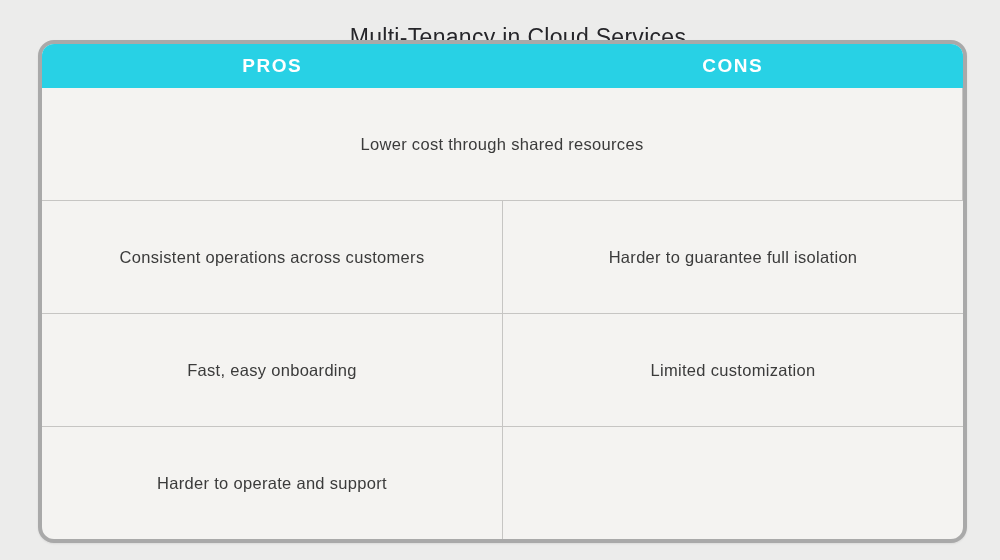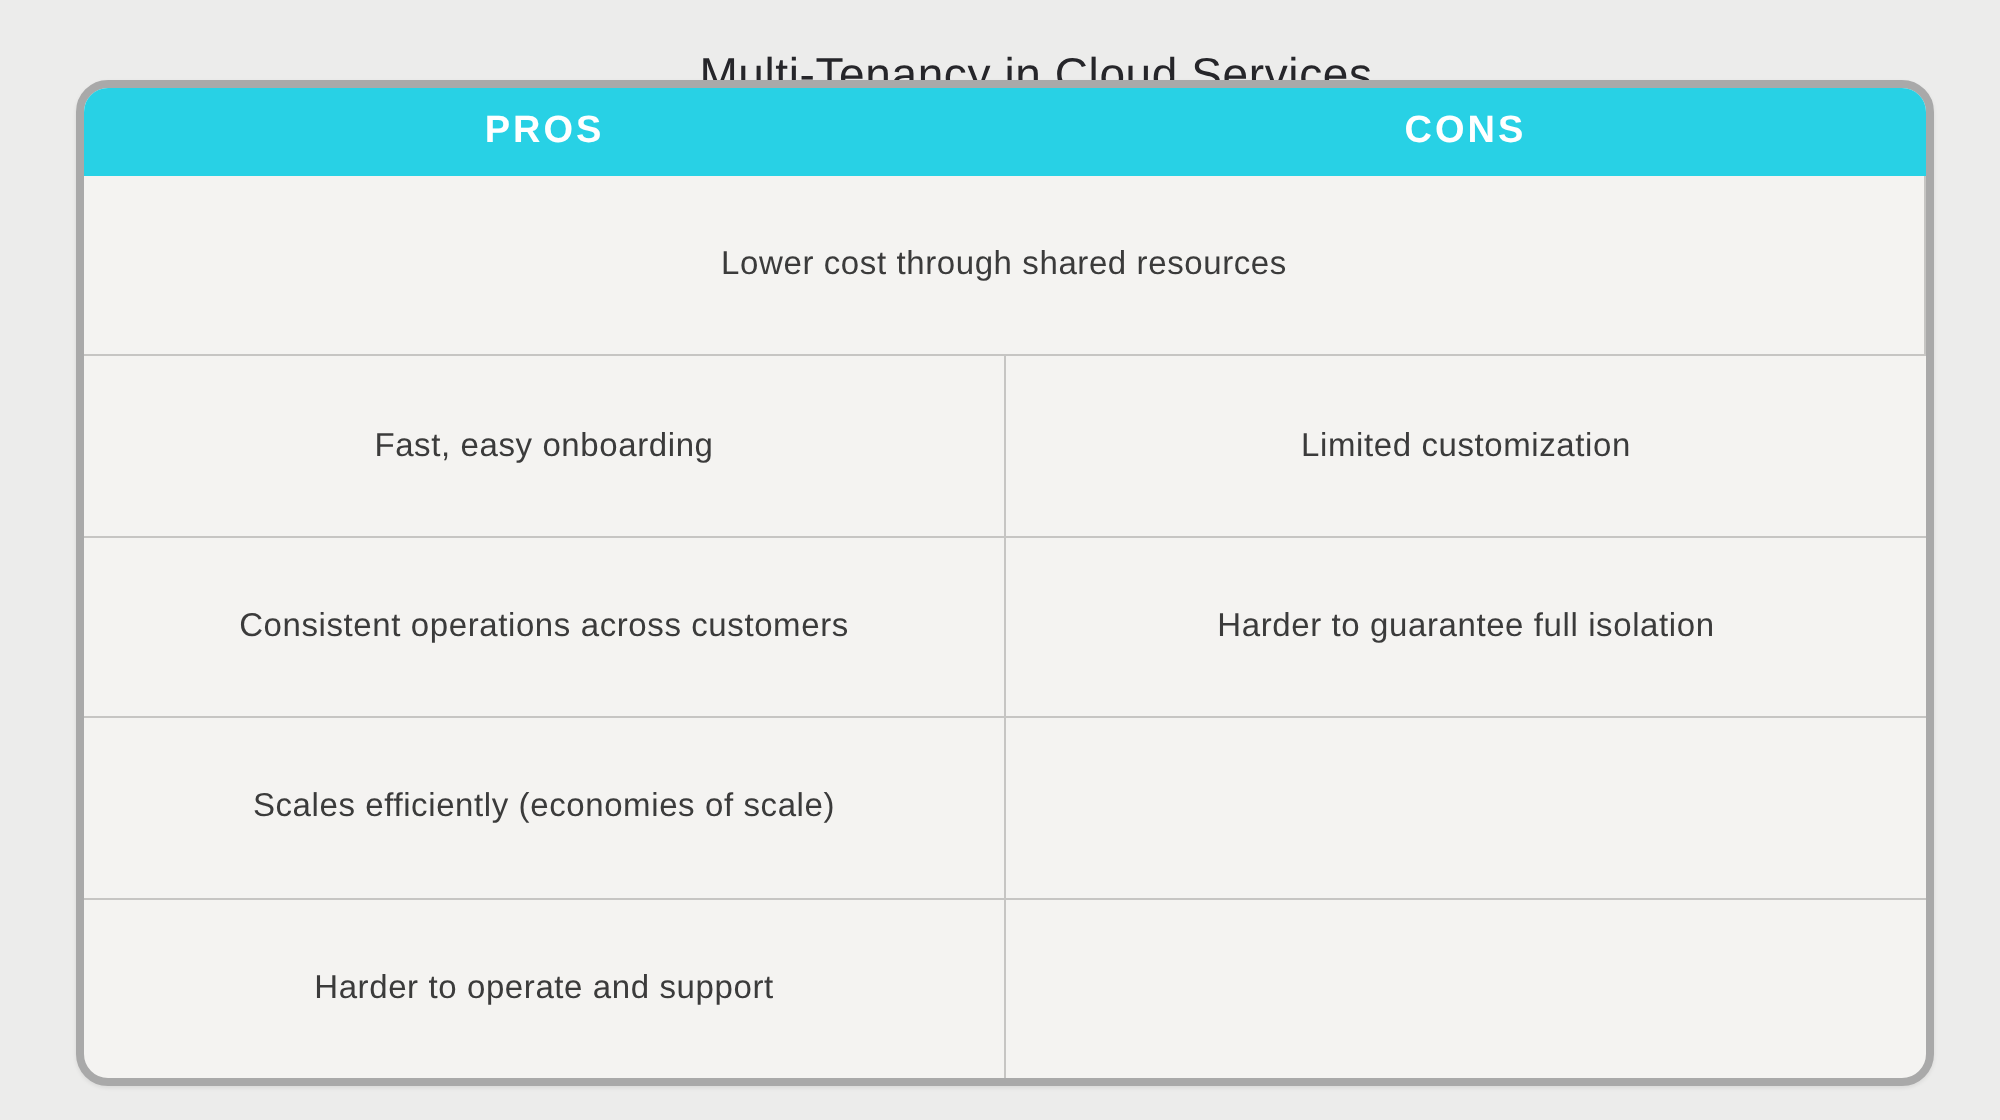--- a/index.html
+++ b/index.html
@@ -90,29 +90,25 @@
 <div class="card">
   <div class="header-row">
     <div class="header-cell">PROS</div>
     <div class="header-cell">CONS</div>
   </div>
   <div class="table-body">
     <div class="table-row">
       <div class="cell pros">Lower cost through shared resources</div>
     </div>
     <div class="table-row">
-      <div class="cell pros">Fast, easy onboarding</div>
-      <div class="cell cons">Limited customization</div>
-    </div>
-    <div class="table-row">
       <div class="cell pros">Consistent operations across customers</div>
       <div class="cell cons">Harder to guarantee full isolation</div>
     </div>
     <div class="table-row">
-      <div class="cell pros">Scales efficiently (economies of scale)</div>
-      <div class="cell cons"></div>
+      <div class="cell pros">Fast, easy onboarding</div>
+      <div class="cell cons">Limited customization</div>
     </div>
     <div class="table-row">
       <div class="cell pros">Harder to operate and support</div>
       <div class="cell cons"></div>
     </div>
   </div>
 </div>
 
 </body></html>

